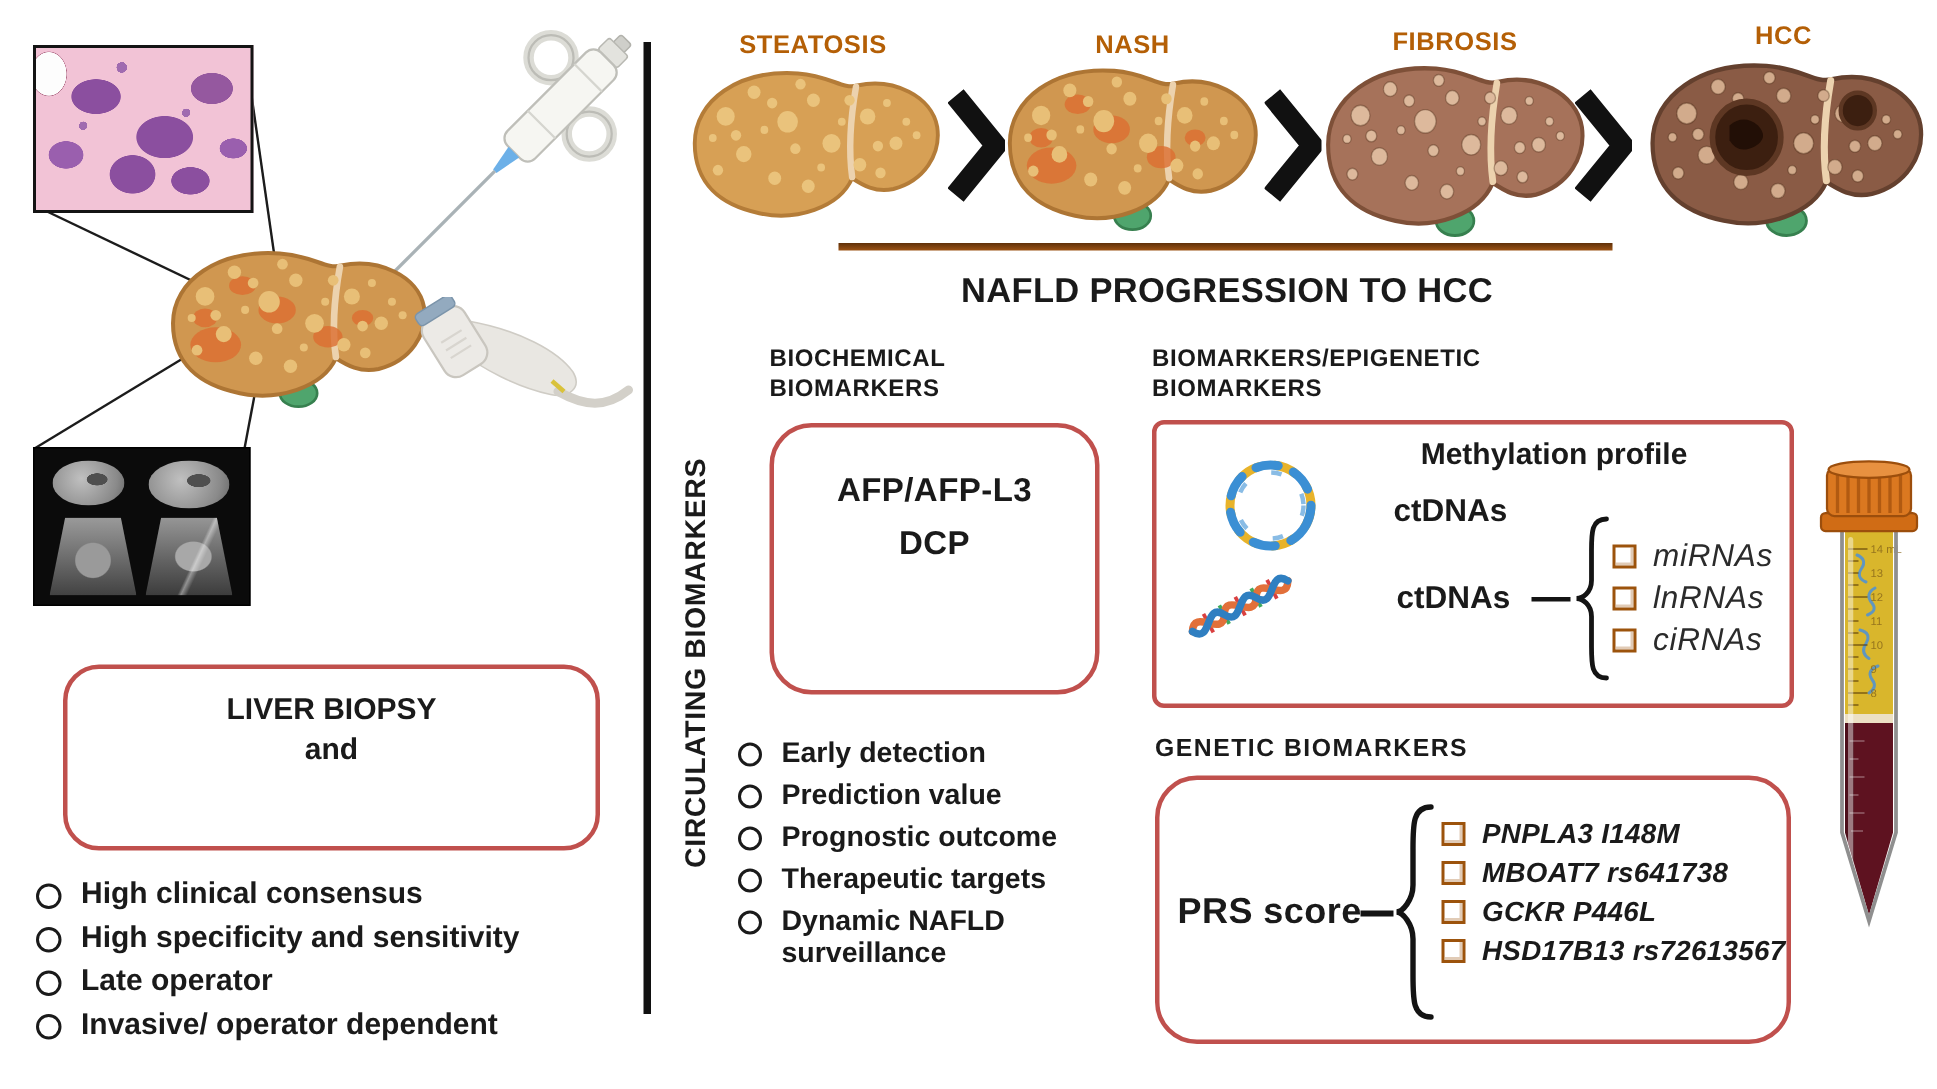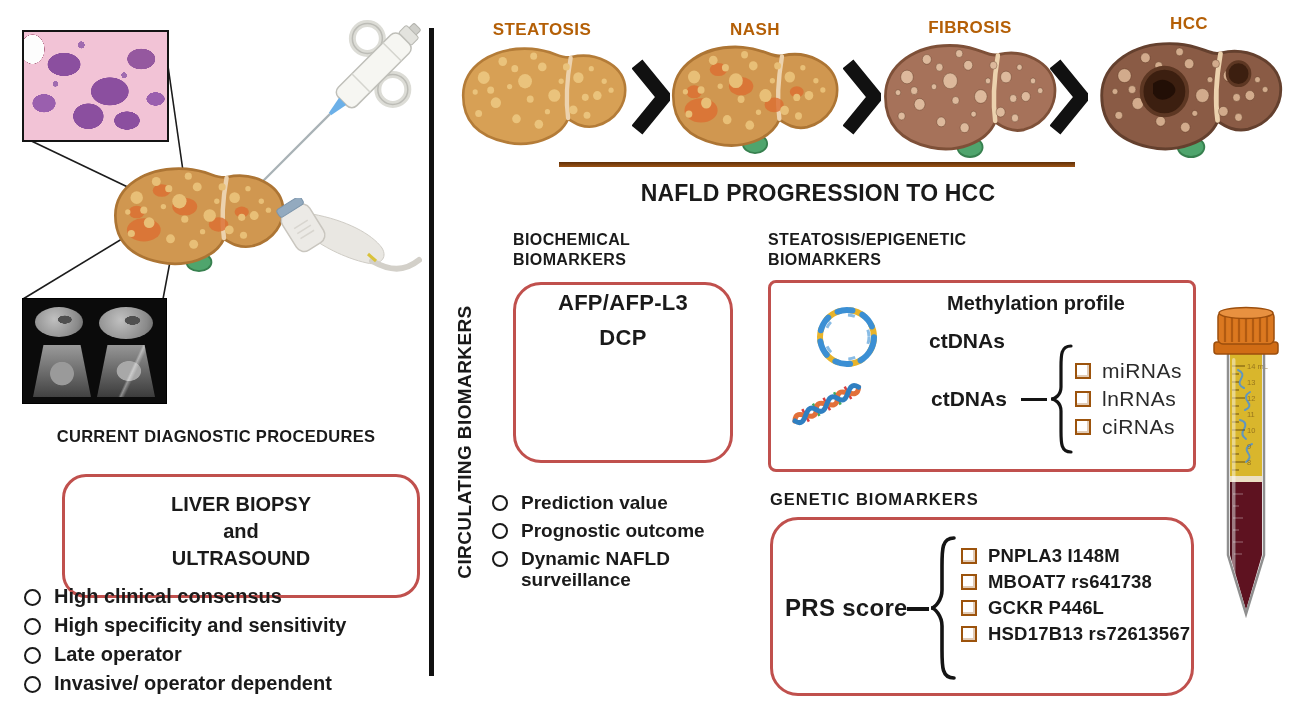--- a/index.html
+++ b/index.html
@@ -25,21 +25,21 @@
                white-space:nowrap;font-weight:700;font-size:19px;letter-spacing:.4px;}
   
   .brow{display:flex;align-items:flex-start;gap:13px;margin-bottom:7px;font-weight:700;}
   .ring{flex:0 0 auto;border:2px solid #1a1a1a;border-radius:50%;background:#fff;}
   .left-bullets .brow{font-size:20px;line-height:22px;}
   .left-bullets .ring{width:13px;height:13px;margin-top:4px;}
   .mid-bullets .brow{font-size:19px;line-height:21px;margin-bottom:7px;}
   .mid-bullets .ring{width:12px;height:12px;margin-top:3px;}
   .mid-bullets .btxt{width:218px;}
   
-  .crow{display:flex;align-items:center;gap:11px;}
+  .crow{display:flex;align-items:center;gap:11px;font-style:italic;}
   .cbox{flex:0 0 auto;width:12px;height:12px;border:2.5px solid #9c530c;background:#fff;
         box-shadow:inset -2px -2px 0 rgba(156,83,12,.3);}
   .thin{font-weight:400;font-size:21px;color:#2b2b2b;letter-spacing:.5px;}
   .gvar{font-weight:700;font-size:18.5px;letter-spacing:.2px;}
   .dash{position:absolute;background:#141414;}
   
   .histo{position:absolute;left:22px;top:30px;width:143px;height:108px;border:2px solid #141414;
     background-color:#f2c3d6;
     background-image:
       radial-gradient(ellipse 17px 21px at 6% 16%, #fdfdfd 68%, #b06a86 70%, transparent 72%),
@@ -59,21 +59,21 @@
                  radial-gradient(circle at 40% 40%, #c0c0c0, #8a8a8a 70%, #646464);}
   .us{position:absolute;clip-path:polygon(18% 0,82% 0,100% 100%,0% 100%);
       background:radial-gradient(ellipse at 50% 55%, #9a9a9a 0 28%, transparent 30%),
                  linear-gradient(180deg,#9a9a9a,#6a6a6a 55%,#424242);}
   .us2extra{background:
       linear-gradient(115deg, transparent 55%, rgba(255,255,255,.4) 58%, transparent 63%),
       radial-gradient(ellipse at 55% 50%, #a8a8a8 0 26%, transparent 28%),
       linear-gradient(180deg,#969696,#636363 55%,#3c3c3c);}
   .left-head{position:absolute;left:20px;top:427px;width:392px;text-align:center;
              font-weight:700;font-size:16.5px;letter-spacing:.3px;}
-  .proc-box{left:42px;top:474px;width:352px;height:118px;border-radius:24px;margin-left:20px;}
+  .proc-box{left:42px;top:443px;width:352px;height:118px;border-radius:24px;}
   .proc-box div{text-align:center;font-weight:700;font-size:20px;line-height:27px;}
   .proc-box .pad{padding-top:14px;}
   
   .bc-item{text-align:center;font-weight:700;font-size:22px;line-height:35px;letter-spacing:.3px;}
   .liver{position:absolute;}
 </style>
 </head>
 <body>
 
 <div class="canvas">
@@ -151,26 +151,24 @@
     </g>
   </svg>
 
   <div class="imgbox">
     <div class="ct" style="left:12px;top:8px;width:48px;height:30px"></div>
     <div class="ct" style="left:76px;top:8px;width:54px;height:32px"></div>
     <div class="us" style="left:10px;top:46px;width:58px;height:52px"></div>
     <div class="us us2extra" style="left:74px;top:46px;width:58px;height:52px"></div>
   </div>
 
-  <div class="left-head">CURRENT DIAGNOSTIC PROCEDURES</div>
 
   <div class="rbox proc-box">
     <div class="pad">LIVER BIOPSY</div>
     <div>and</div>
-    <div>ULTRASOUND</div>
   </div>
 
   <div class="abs left-bullets" style="left:24px;top:585px;width:402px">
     <div class="brow">
         <span class="ring"></span>
         <span>High clinical consensus</span>
       </div>
     <div class="brow">
         <span class="ring"></span>
         <span>High specificity and sensitivity</span>
@@ -344,28 +342,28 @@
 
   <div class="vlabel">
     <span>CIRCULATING BIOMARKERS</span>
   </div>
 
   <div class="boxhead" style="left:513px;top:230px;width:214px">
     <div>BIOCHEMICAL</div>
     <div>BIOMARKERS</div>
   </div>
   <div class="rbox" style="left:513px;top:282px;width:214px;height:175px;border-radius:28px">
-    <div style="">
+    <div style="padding-top:24px">
       <div class="bc-item">AFP/AFP-L3</div>
       <div class="bc-item">DCP</div>
     </div>
   </div>
 
   <div class="boxhead" style="left:768px;top:230px;width:422px">
-    <div>STEATOSIS/EPIGENETIC</div>
+    <div>BIOMARKERS/EPIGENETIC</div>
     <div>BIOMARKERS</div>
   </div>
   <div class="rbox" style="left:768px;top:280px;width:422px;height:186px;border-radius:8px">
 
     <svg class="abs" style="left:38px;top:16px" width="76" height="76">
       <circle cx="38" cy="38" r="27" fill="none" stroke="#e8b32a" stroke-width="6" stroke-dasharray="15 11" stroke-linecap="round"></circle>
       <g transform="rotate(28 38 38)">
         <circle cx="38" cy="38" r="27" fill="none" stroke="#3b8fd4" stroke-width="6" stroke-dasharray="15 11" stroke-linecap="round"></circle>
       </g>
       <circle cx="38" cy="38" r="22" fill="none" stroke="#3b8fd4" stroke-width="3" stroke-dasharray="7 19" opacity=".6"></circle>
@@ -401,25 +399,33 @@
       <div class="crow" style="height:28px">
           <span class="cbox"></span>
           <span class="thin">ciRNAs</span>
         </div>
     </div>
   </div>
 
   <div class="abs mid-bullets" style="left:492px;top:492px;width:270px">
     <div class="brow">
         <span class="ring"></span>
+        <span class="btxt">Early detection</span>
+      </div>
+    <div class="brow">
+        <span class="ring"></span>
         <span class="btxt">Prediction value</span>
       </div>
     <div class="brow">
         <span class="ring"></span>
         <span class="btxt">Prognostic outcome</span>
+      </div>
+    <div class="brow">
+        <span class="ring"></span>
+        <span class="btxt">Therapeutic targets</span>
       </div>
     <div class="brow">
         <span class="ring"></span>
         <span class="btxt" style="width:170px">Dynamic NAFLD surveillance</span>
       </div>
   </div>
 
   <div class="boxhead" style="left:770px;top:489px;width:418px;font-size:16.5px;letter-spacing:1px">GENETIC BIOMARKERS</div>
   <div class="rbox" style="left:770px;top:517px;width:418px;height:173px;border-radius:28px">
     <div class="abs b" style="left:12px;top:74px;font-size:24px;letter-spacing:.3px">PRS score</div>

